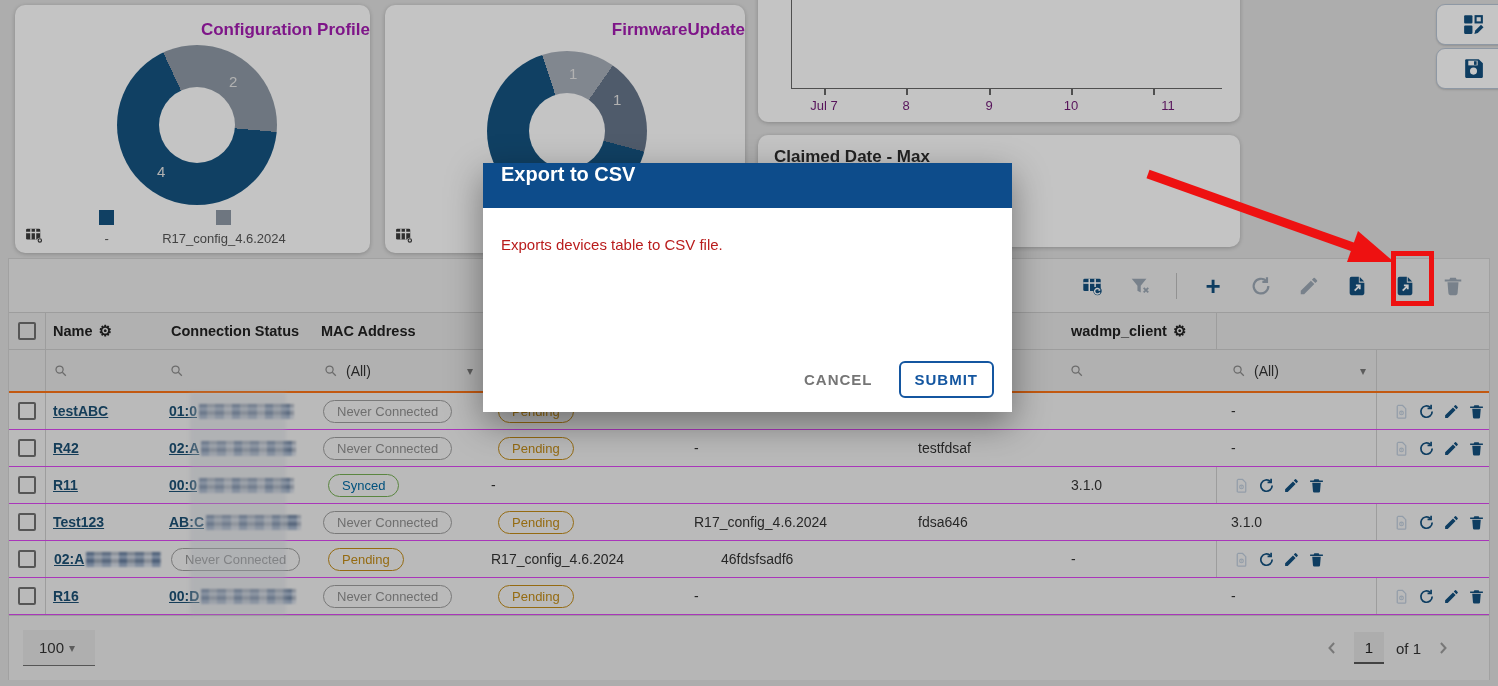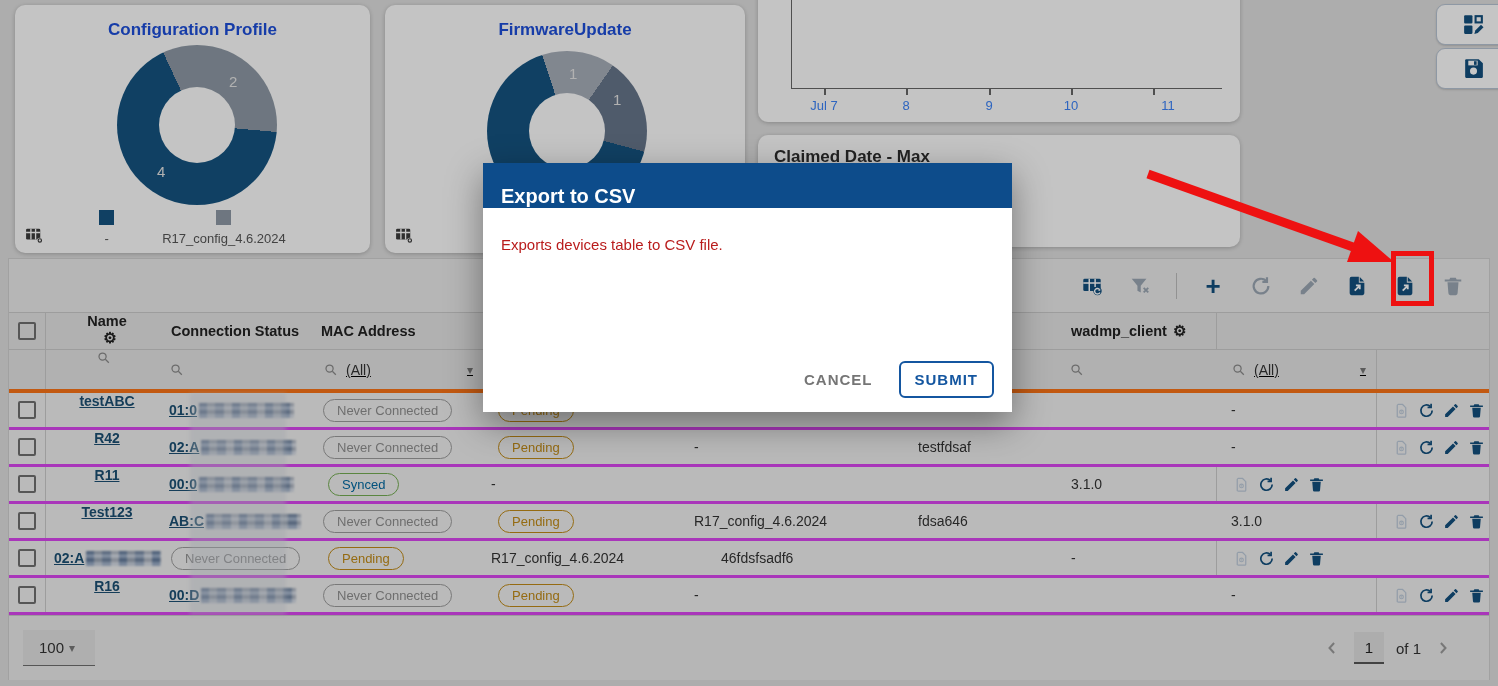--- a/index.html
+++ b/index.html
@@ -2,21 +2,21 @@
 <html><head>
 <meta charset="utf-8">
 <style>
   * { margin:0; padding:0; box-sizing:border-box; }
   body { background:#888; font-family:"Liberation Sans", sans-serif; }
   .page { position:relative; width:1498px; height:686px; background:#dedede; overflow:hidden;
           font-family:"Liberation Sans", sans-serif; }
 
   
   .card { position:absolute; background:#fbfbfb; border-radius:10px; box-shadow:0 1px 4px rgba(0,0,0,.22); }
-  .card-title { text-align:center; font-size:17px; font-weight:bold; color:#1d4ed8; padding-top:15px; }
+  .card-title { text-align:right; font-size:17px; font-weight:bold; color:#a21caf; padding-top:15px; }
   .card-title-left { font-size:17px; font-weight:bold; color:#2d2d2d; position:absolute; left:16px; top:12px; }
 
   #card-config { left:15px; top:5px; width:355px; height:248px; }
   #card-firmware { left:385px; top:5px; width:360px; height:248px; }
   #card-chart { left:758px; top:-30px; width:482px; height:152px; }
   #card-claimed { left:758px; top:135px; width:482px; height:112px; }
 
   .donut { position:absolute; width:160px; height:160px; border-radius:50%; }
   .donut::after { content:""; position:absolute; inset:42px; border-radius:50%; background:#fbfbfb; }
   #donut-config { left:102px; top:40px;
@@ -29,21 +29,21 @@
   .legend-item { display:flex; flex-direction:column; align-items:center; }
   .legend-sq { width:15px; height:15px; }
   .legend-label { margin-top:6px; font-size:13px; color:#555; }
 
   .card-corner-icon { position:absolute; left:9px; bottom:8px; width:20px; height:20px; color:#3c3c3c; }
 
   
   .plot { position:absolute; left:33px; top:12px; width:431px; height:107px;
           border-left:1.5px solid #666; border-bottom:1.5px solid #666; }
   .tick { position:absolute; width:1.5px; height:6px; background:#666; top:107px; }
-  .tick-label { position:absolute; top:116px; transform:translateX(-50%); font-size:13px; color:#3b82f6; }
+  .tick-label { position:absolute; top:116px; transform:translateX(-50%); font-size:13px; color:#701a75; }
 
   
   .top-btn { position:absolute; right:-12px; width:74px; height:41px; background:#fdfdfd;
              border:1px solid #b7c3d2; border-radius:9px; display:flex; align-items:center;
              justify-content:center; box-shadow:0 1px 2px rgba(0,0,0,.15); cursor:pointer; }
   #btn-dash-edit { top:4px; } #btn-save-dash { top:48px; }
   .top-btn .ic { width:25px; height:25px; color:#124f7d; }
 
   
   .table-card { position:absolute; left:8px; top:258px; width:1482px; height:422px; background:#e9e9e9;
@@ -53,25 +53,25 @@
   .tool { width:24px; height:24px; display:flex; align-items:center; justify-content:center; cursor:pointer; }
   .tool .ic { width:22px; height:22px; }
   .tool-divider { width:1px; height:26px; background:#bbb; }
   .blue { color:#124f7d; } .gray-ic { color:#9aa6b2; } .pale { color:#bdcad9; }
   .plus-glyph { font-size:26px; font-weight:bold; color:#124f7d; line-height:22px; }
 
   .grid-row { display:grid; grid-template-columns:37px 115px 152px 170px 203px 197px 173px 160px 160px 1fr;
               align-items:center; }
   .thead { height:38px; background:#e3e3e3; border-top:1px solid #c9c9c9; border-bottom:1px solid #c9c9c9; }
   .th { font-size:14.5px; font-weight:bold; color:#222; }
-  .tfilter { height:43px; background:#e3e3e3; border-bottom:4px solid #f97316;text-decoration:underline; }
-  .tr { height:37px; background:#efefef; border-bottom:3px solid #d946ef; font-size:14px; color:#333; }
+  .tfilter { height:43px; background:#e3e3e3; border-bottom:2px solid #f97316; }
+  .tr { height:37px; background:#efefef; border-bottom:1px solid #d946ef; font-size:14px; color:#333; }
   .td, .th, .tf { height:100%; display:flex; align-items:center; }
   .c-check { justify-content:center; border-right:1px solid #c9c9c9; }
-  .c-name  { padding-left:7px;flex-direction:column; }  .c-mac { padding-left:8px; }
+  .c-name  { padding-left:7px; }  .c-mac { padding-left:8px; }
   .c-conn  { padding-left:10px; } .c-cfg { padding-left:15px; }
   .c-profile { padding-left:8px; } .c-field { padding-left:35px; }
   .c-mobile { padding-left:13px; } .c-wadmp { padding-left:15px; }
   .c-actions { border-left:1px solid #c9c9c9; padding-left:16px; gap:8px; }
 
   input[type=checkbox] { appearance:none; width:18px; height:18px; border:2px solid #6f6f6f;
                          border-radius:2px; background:transparent; cursor:pointer; }
   .gear-glyph { font-size:15px; margin-left:6px; color:#222; }
   .search-ic { width:15px; height:15px; color:#8a8a8a; margin-right:8px; flex:none; }
   .filter-all { font-size:14px; color:#333; }
@@ -106,21 +106,21 @@
   .pager { margin-left:auto; display:flex; align-items:center; gap:12px; margin-right:22px; }
   .chev { width:20px; height:20px; color:#9a9a9a; cursor:pointer; }
   .page-box { width:30px; height:32px; background:#dedede; border-bottom:2px solid #555;
               display:flex; align-items:center; justify-content:center; font-size:15px; color:#222; }
   .of-label { font-size:15px; color:#333; }
 
   
   .backdrop { position:absolute; inset:0; background:rgba(0,0,0,.22); z-index:40; }
   .modal { position:absolute; left:483px; top:163px; width:529px; height:249px; background:#fff;
            z-index:50; box-shadow:0 12px 34px rgba(0,0,0,.4); }
-  .modal-header { height:45px; background:#0d4c8b; display:flex; align-items:flex-end; padding-left:18px; }
+  .modal-header { height:45px; background:#0d4c8b; display:flex; align-items:flex-start; padding-left:18px; }
   .modal-title { color:#fff; font-size:20px; font-weight:bold; }
   .modal-desc { margin:28px 18px 0 18px; font-size:15px; color:#b91c1c; }
   .modal-input { position:absolute; left:17px; right:17px; top:104px; height:39px;
                  border:1px solid #9e9e9e; border-radius:5px; font-size:16px; padding-left:14px;
                  color:#333; background:#fff; font-family:"Liberation Sans",sans-serif; }
   .modal-input::placeholder { color:#9a9a9a; }
   .modal-actions { position:absolute; right:18px; bottom:14px; display:flex; align-items:center; gap:26px; }
   .btn-cancel { background:none; border:none; color:#757575; font-weight:bold; font-size:15px;
                 letter-spacing:1px; cursor:pointer; font-family:"Liberation Sans",sans-serif; }
   .btn-submit { background:#fff; border:2px solid #1456a0; border-radius:6px; color:#1456a0;

